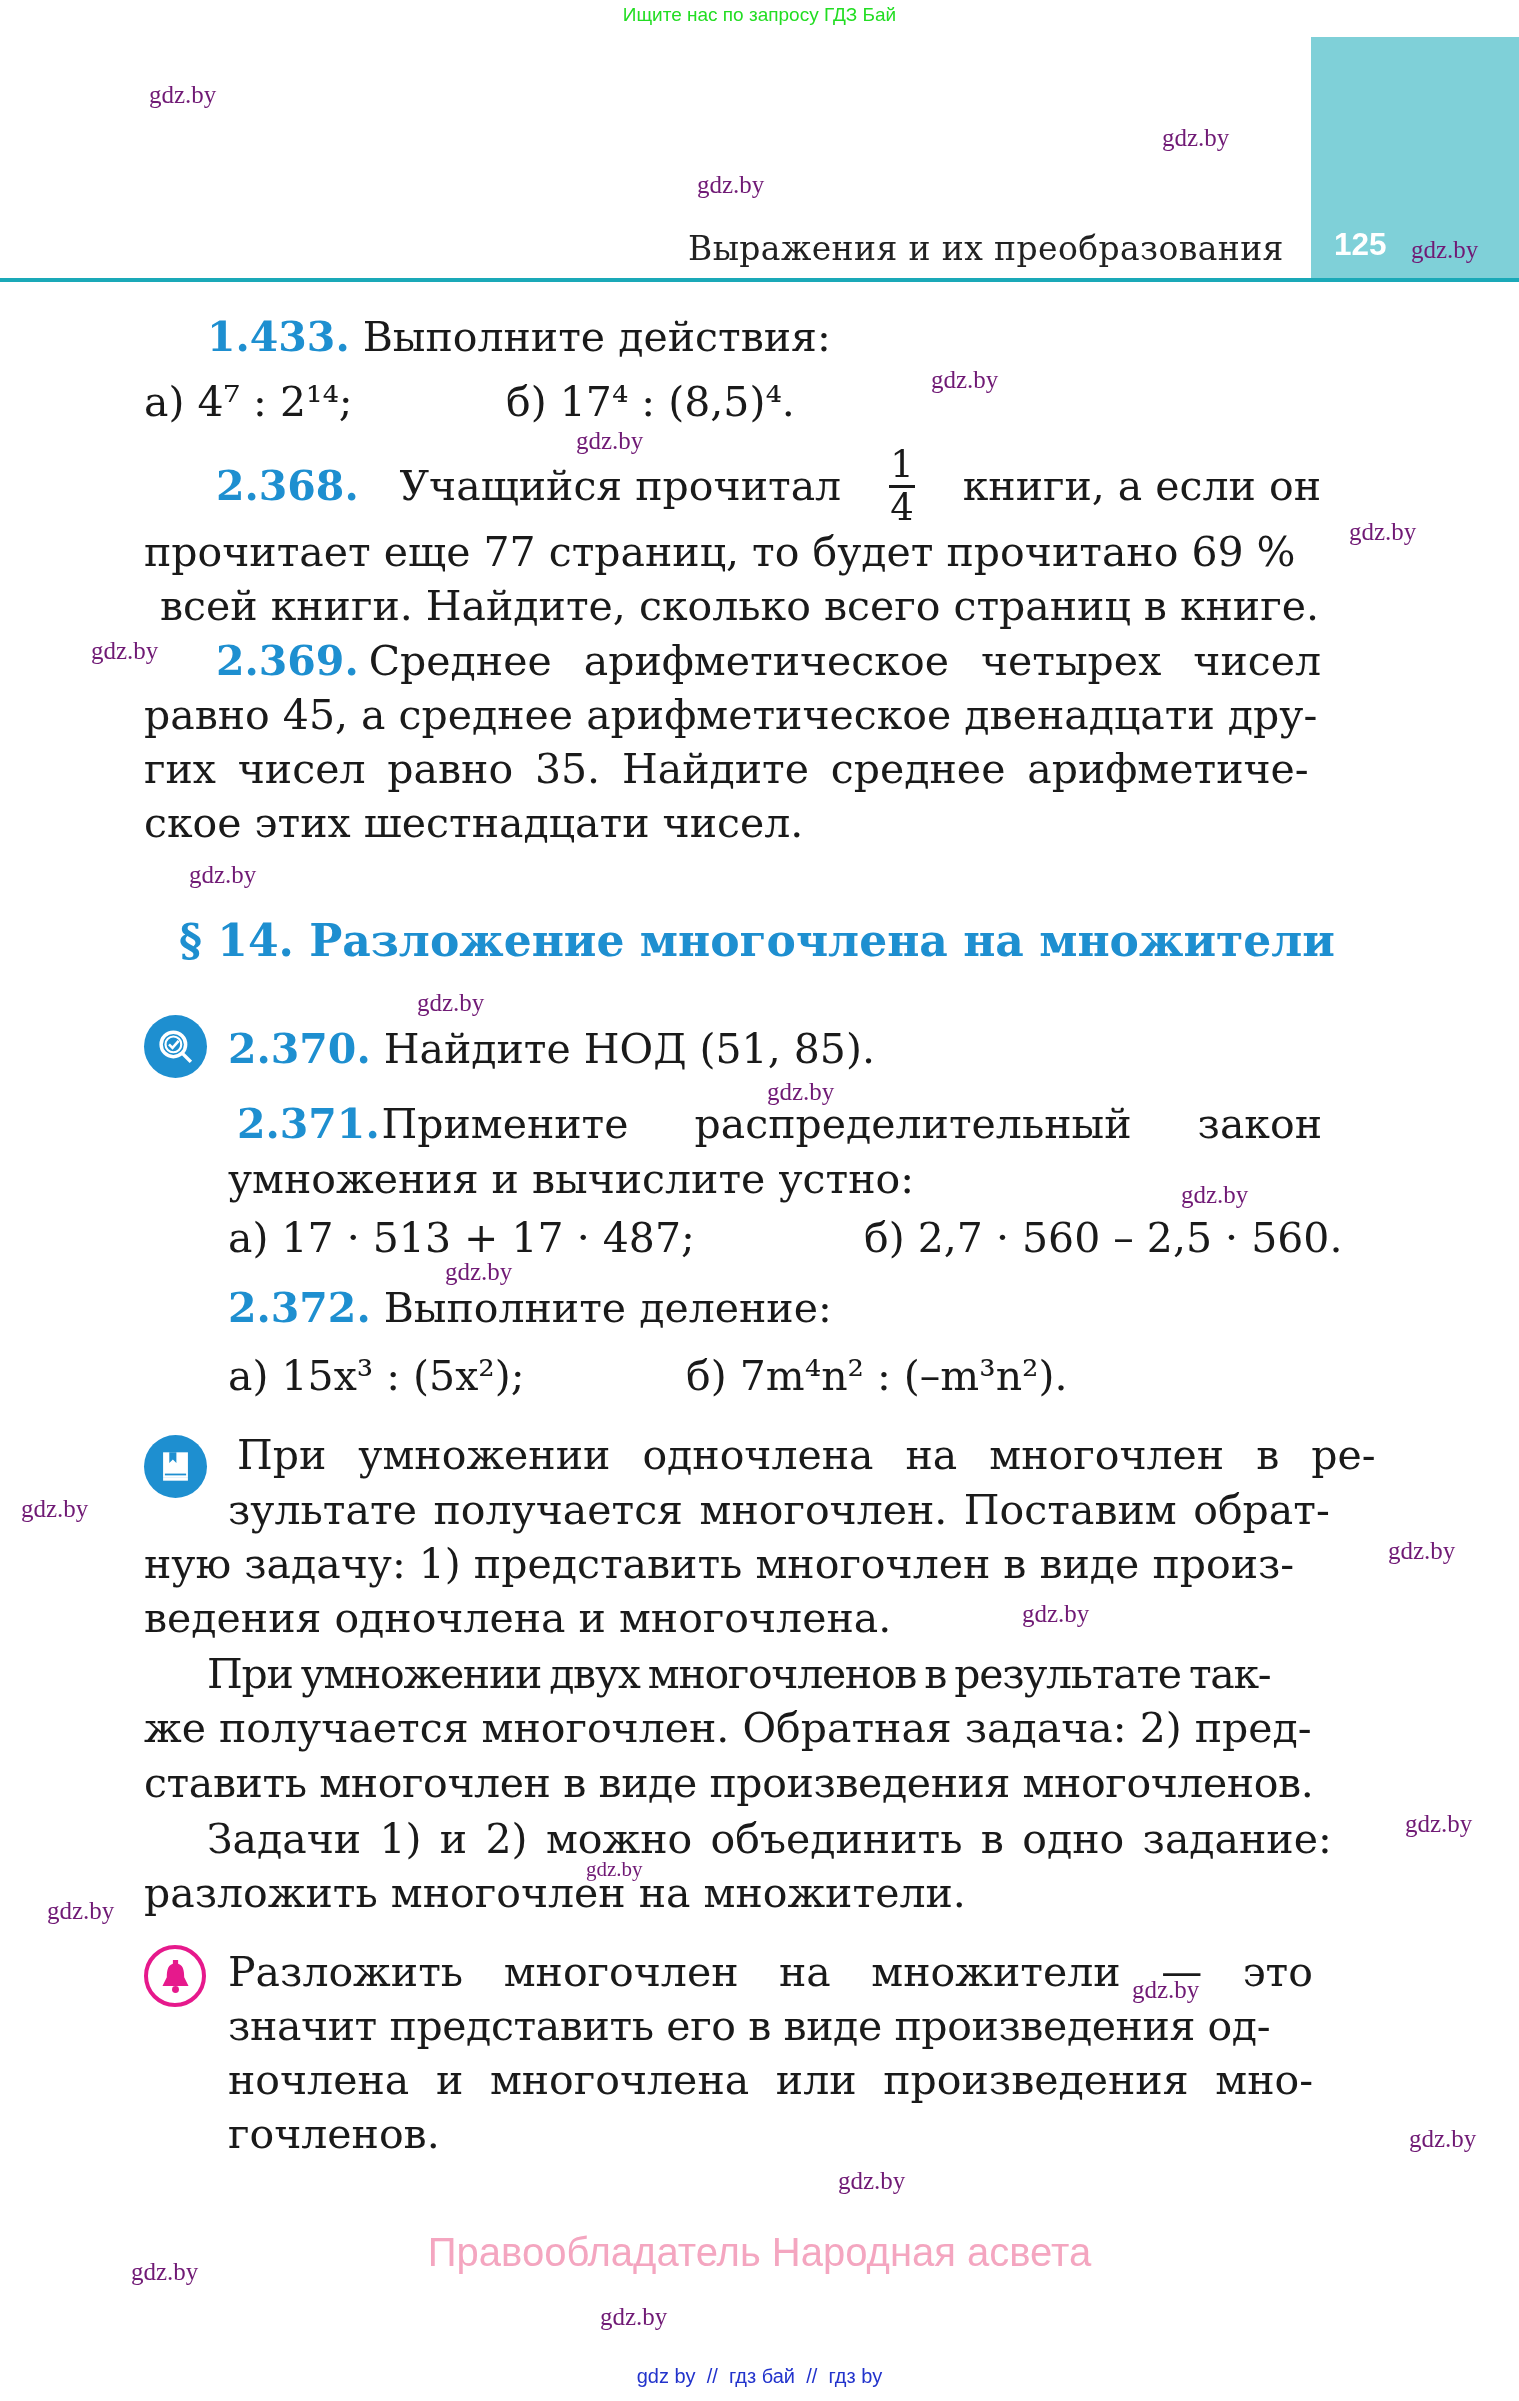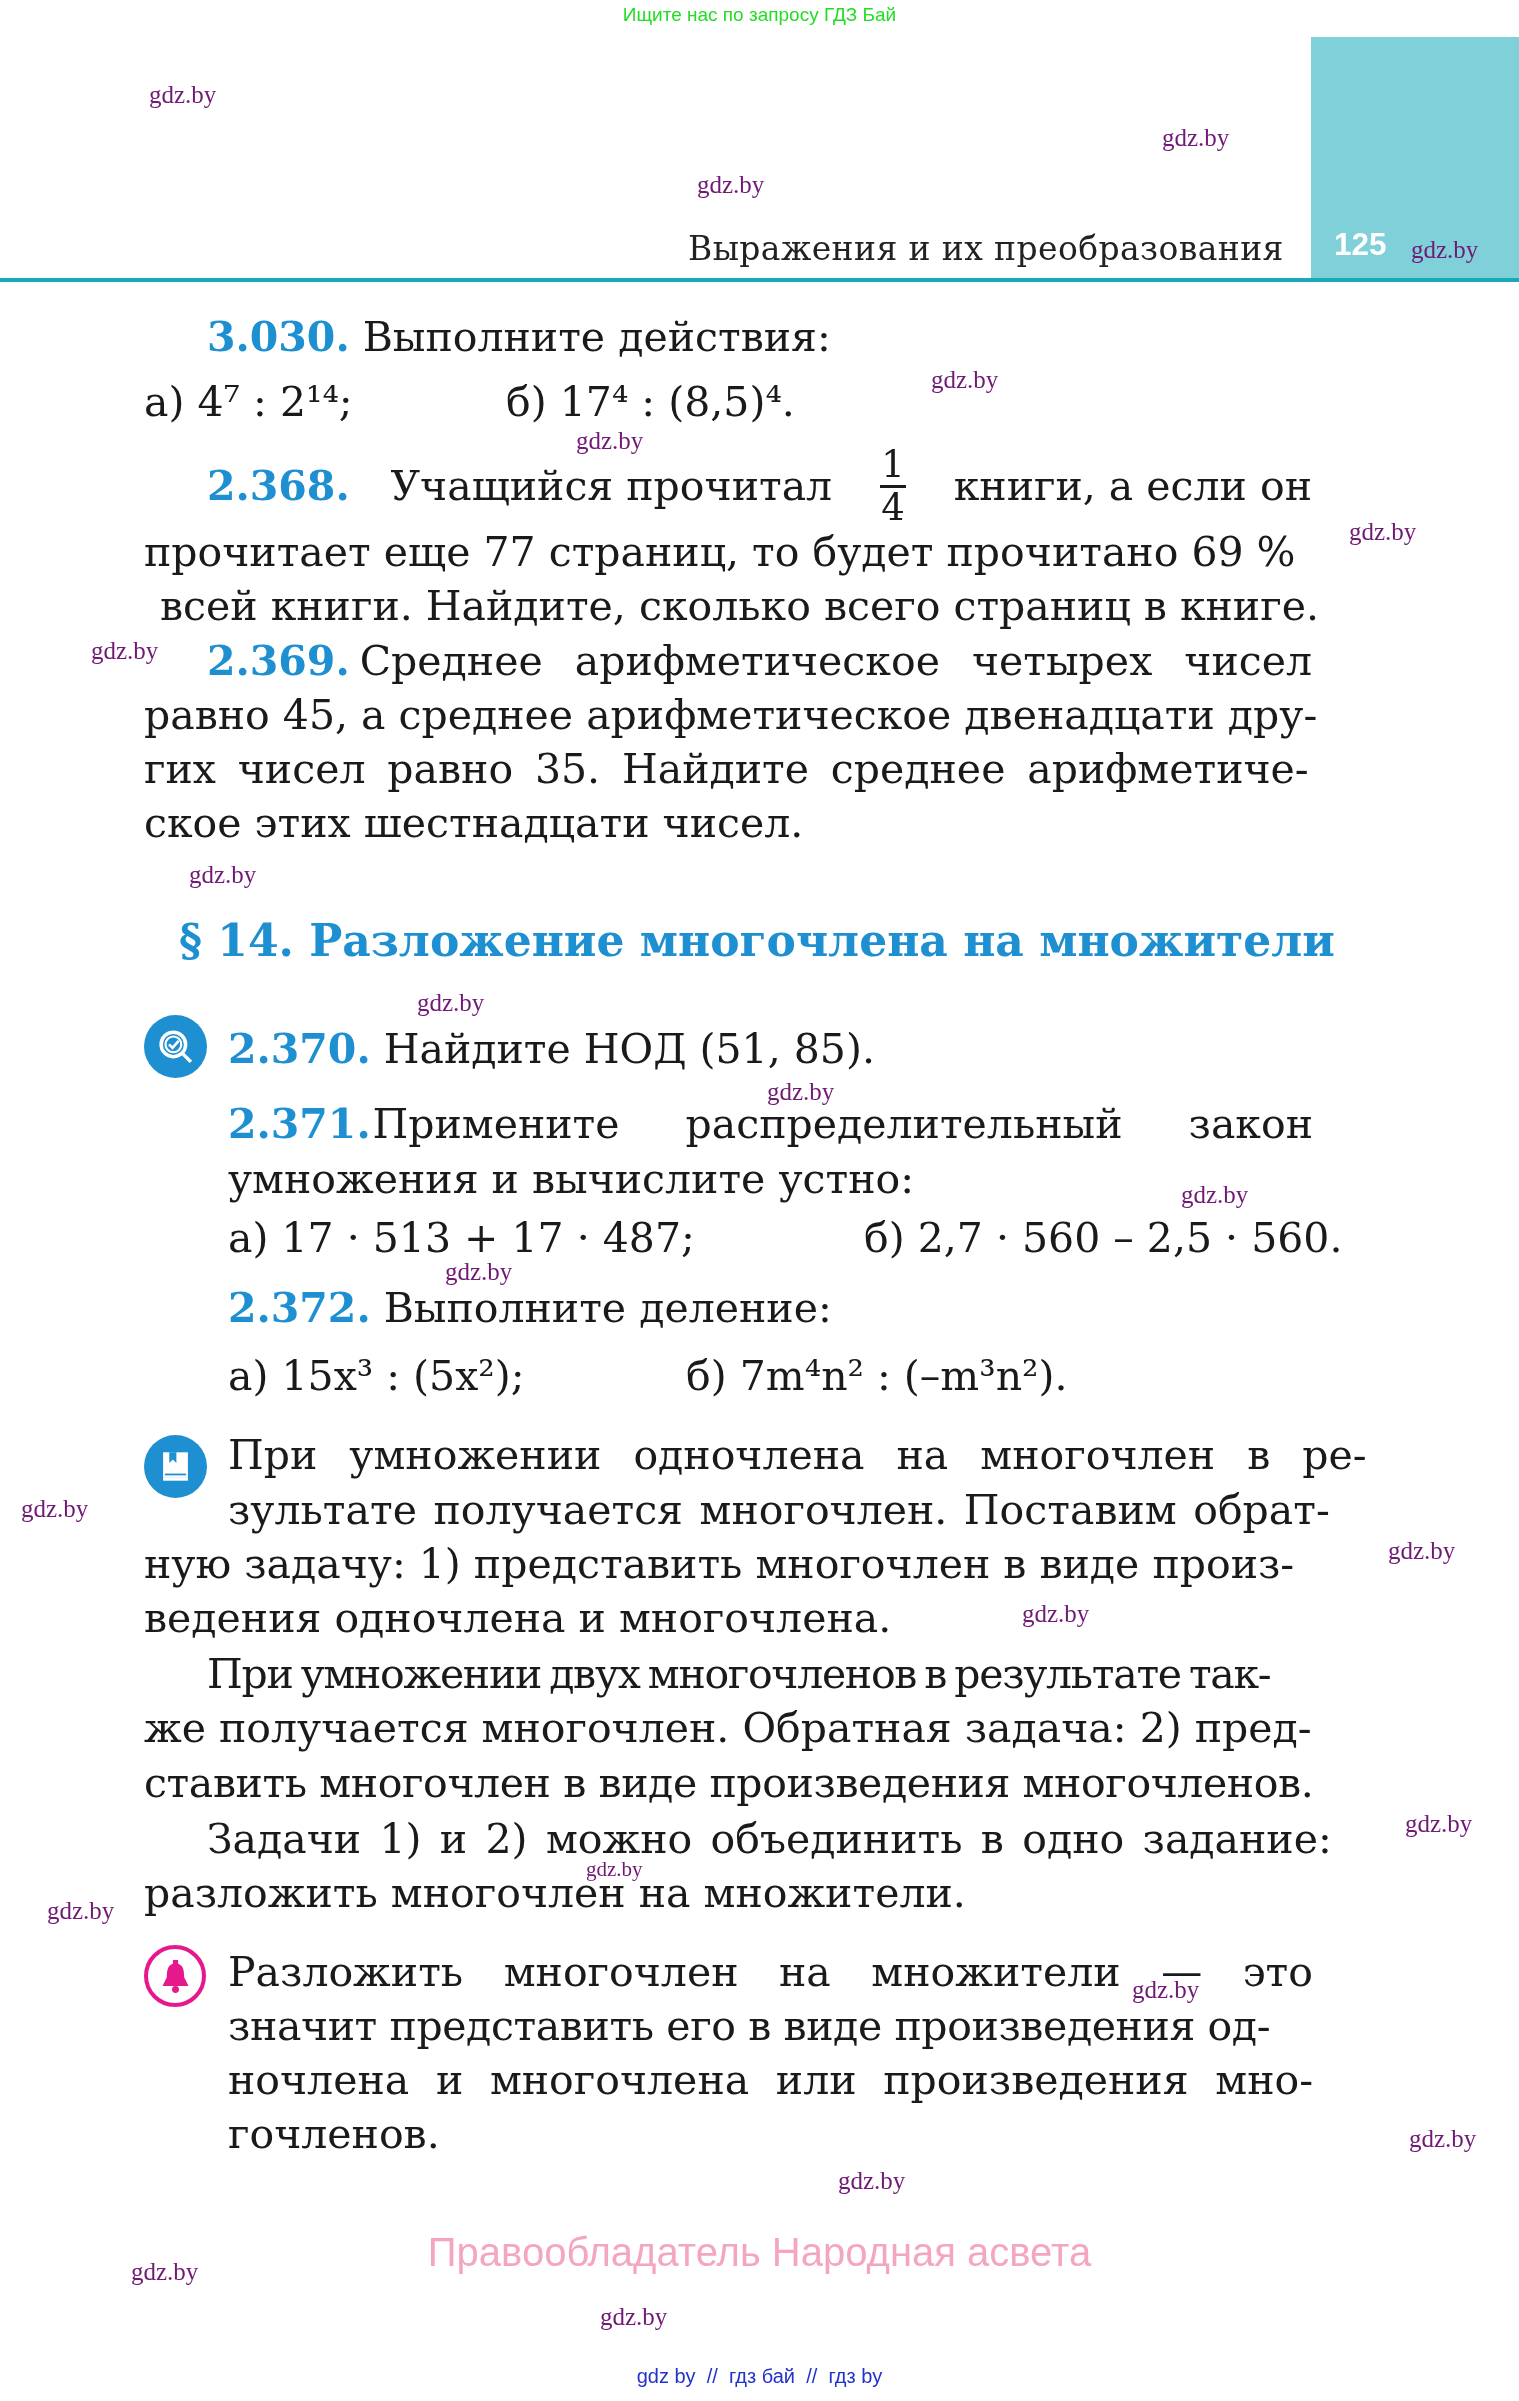--- a/index.html
+++ b/index.html
@@ -8,21 +8,21 @@
   .abs { position:absolute; }
   .sans { font-family:"Liberation Sans","DejaVu Sans",sans-serif; }
   .top-ad { top:3.5px; left:0; width:1519px; text-align:center; color:#22dd22; font-size:19px; }
   .teal-block { left:1311px; top:37px; width:208px; height:243px; background:#7fd0d8; }
   .teal-line { left:0; top:278px; width:1519px; height:4.4px; background:#1aa9b8; }
   .page-num { left:1334px; top:226px; color:#ffffff; font-size:31.5px; font-weight:bold; }
   .header-title { left:688px; top:229px; font-size:33px; color:#222; letter-spacing:0.4px; }
   .wm { font-family:Liberation Serif, serif; font-size:25px; color:#701a75; }
   .wm-small { font-size:21px; }
   .line { font-size:41px; line-height:54px; white-space:nowrap; }
-  .just { display:flex; justify-content:space-between; }
+  .just { display:flex; justify-content:space-between;margin-left:9px; }
   .num { color:#1e8fd0; font-weight:bold; }
   .bold { font-weight:normal; }
   .section-title { left:179px; top:915px; font-size:44px; color:#1e8fd0; font-weight:bold; white-space:nowrap; }
   .frac { display:inline-flex; flex-direction:column; align-items:center; vertical-align:middle; font-size:37px; line-height:40px; margin:0 7px; }
   .frac .bar { width:26px; height:2.6px; background:#1a1a1a; }
   .icon-circle { width:63px; height:63px; border-radius:50%; display:flex; align-items:center; justify-content:center; }
   .ital { }
   .copyright { left:0; width:1519px; top:2230px; text-align:center; color:#f4a6c0; font-size:40px; font-family:"Liberation Sans","DejaVu Sans",sans-serif; }
   .bottom-links { left:0; width:1519px; top:2365px; text-align:center; color:#2233cc; font-size:20px; font-family:"Liberation Sans","DejaVu Sans",sans-serif; }
 </style>
@@ -55,21 +55,21 @@
 <div class="abs wm" style="left:1405px;top:1810px">gdz.by</div>
 <div class="abs wm wm-small" style="left:586px;top:1857px">gdz.by</div>
 <div class="abs wm" style="left:47px;top:1897px">gdz.by</div>
 <div class="abs wm" style="left:1132px;top:1976px">gdz.by</div>
 <div class="abs wm" style="left:1409px;top:2125px">gdz.by</div>
 <div class="abs wm" style="left:838px;top:2167px">gdz.by</div>
 <div class="abs wm" style="left:131px;top:2258px">gdz.by</div>
 <div class="abs wm" style="left:600px;top:2303px">gdz.by</div>
 
 <div class="abs line" style="left:207px;top:310px">
-  <span class="num">3.030.</span>
+  <span class="num">1.433.</span>
   <span>Выполните действия:</span>
 </div>
 <div class="abs line" style="left:144px;top:375px">
   <span>а)</span>
   <span>4⁷ : 2¹⁴;</span>
 </div>
 <div class="abs line" style="left:506px;top:375px">
   <span>б)</span>
   <span>17⁴ : (8,5)⁴.</span>
 </div>

